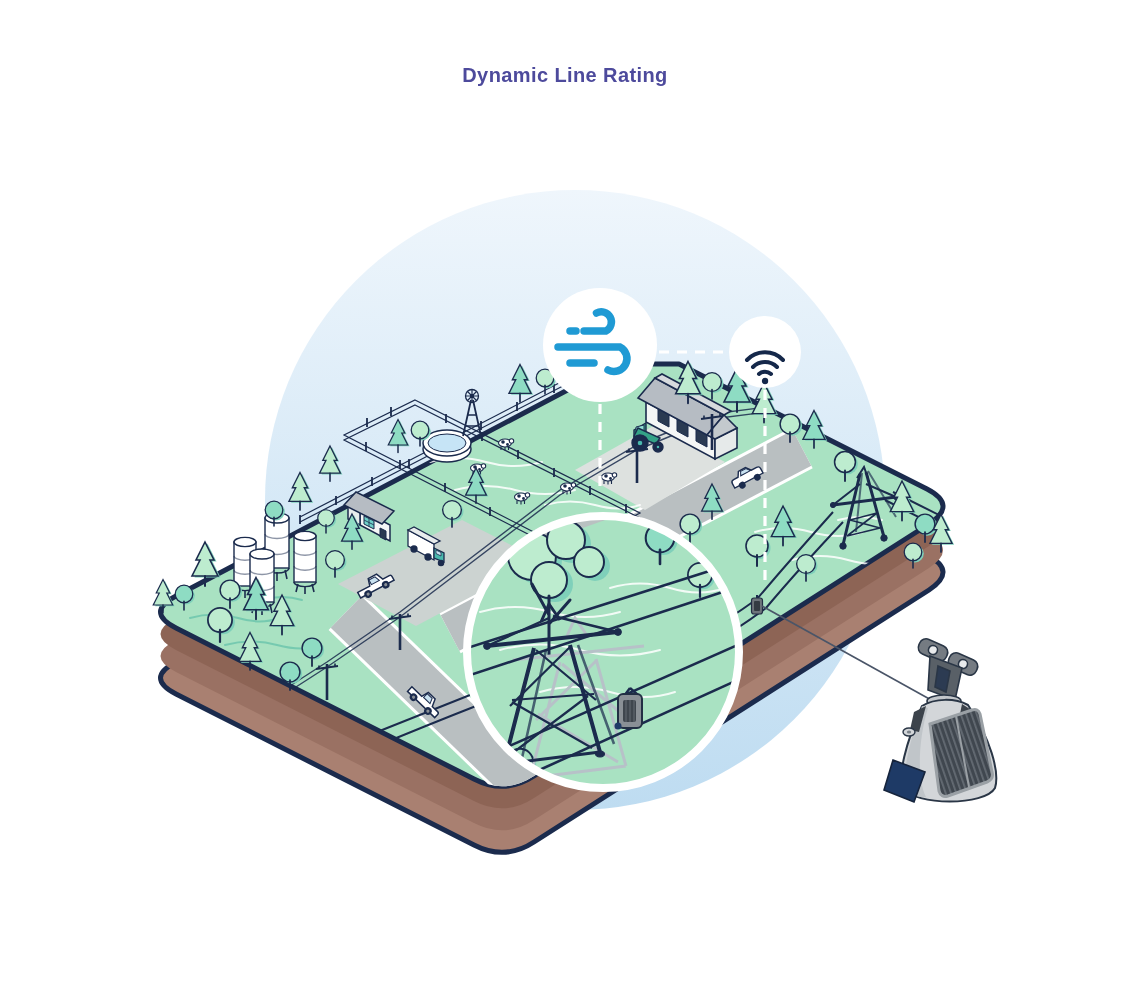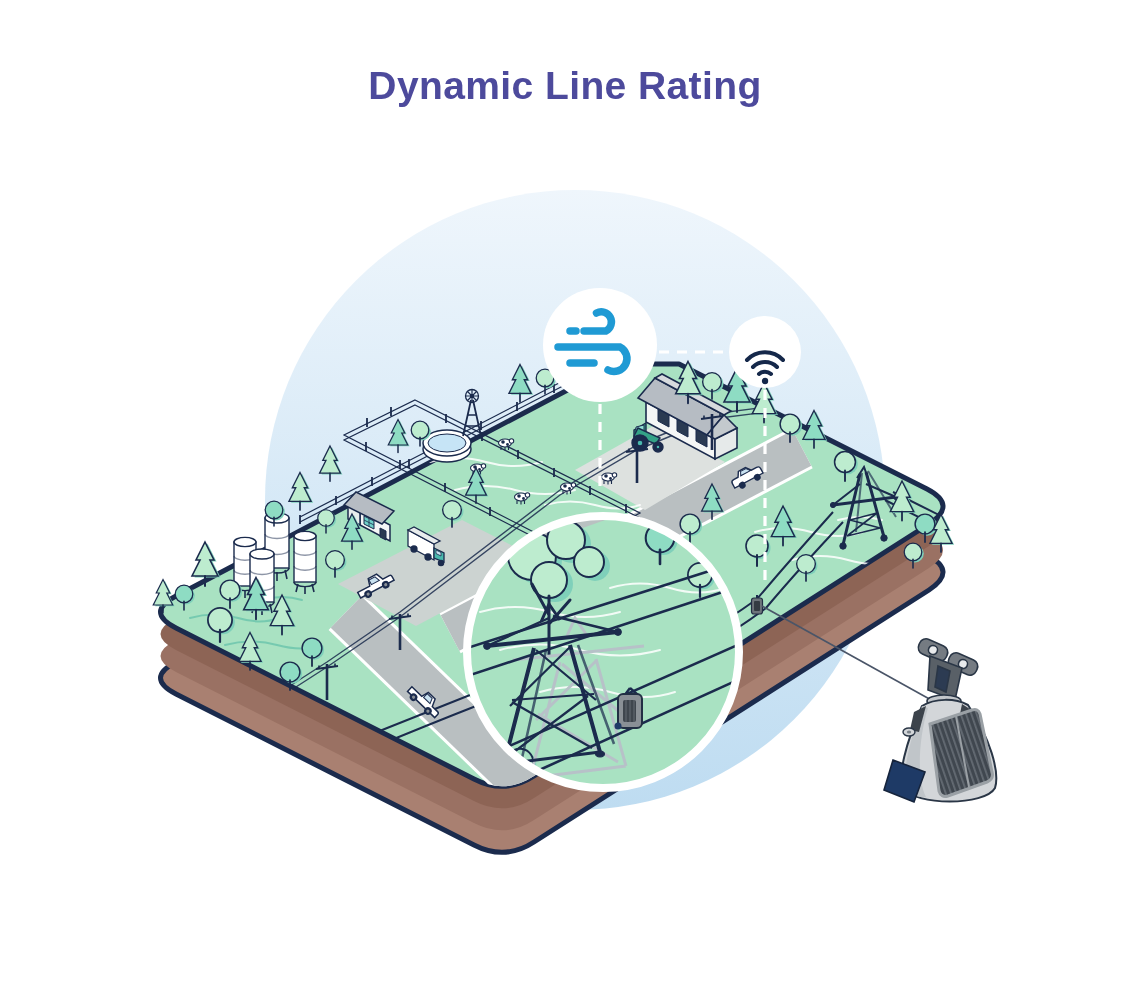--- a/index.html
+++ b/index.html
@@ -1,19 +1,19 @@
 <!DOCTYPE html>
 <html><head>
 <meta charset="utf-8">
 <style>
   html,body{margin:0;padding:0;background:#fff;}
   .stage{position:relative;width:1130px;height:1000px;background:#fff;overflow:hidden;
          font-family:"Liberation Sans",sans-serif;}
   .title{position:absolute;top:64px;left:0;width:100%;text-align:center;
-         font-size:39px;font-weight:600;letter-spacing:.4px;color:#4d4a9c;}
+         font-size:20px;font-weight:600;letter-spacing:.4px;color:#4d4a9c;}
   svg{position:absolute;inset:0;}
   .tShadow{fill:#7fd0ba;stroke:none;}
   .tBody{fill:currentColor;stroke:#1b2b4d;stroke-width:1.6;}
   .trunk{stroke:#1b2b4d;stroke-width:2;fill:none;stroke-linecap:round;}
   .light{color:#bdeccf}.teal{color:#8edcc3}
   .dash{stroke:#fff;stroke-width:3.2;stroke-dasharray:10 8;fill:none;}
   .wire{stroke:#1b2b4d;fill:none;}
   .wave{stroke:#fff;stroke-width:2;fill:none;opacity:.85;stroke-linecap:round;}
   .wavet{stroke:#4db6a3;stroke-width:2;fill:none;opacity:.55;stroke-linecap:round;}
   .fence{stroke:#1b2b4d;stroke-width:1.2;fill:none;}

